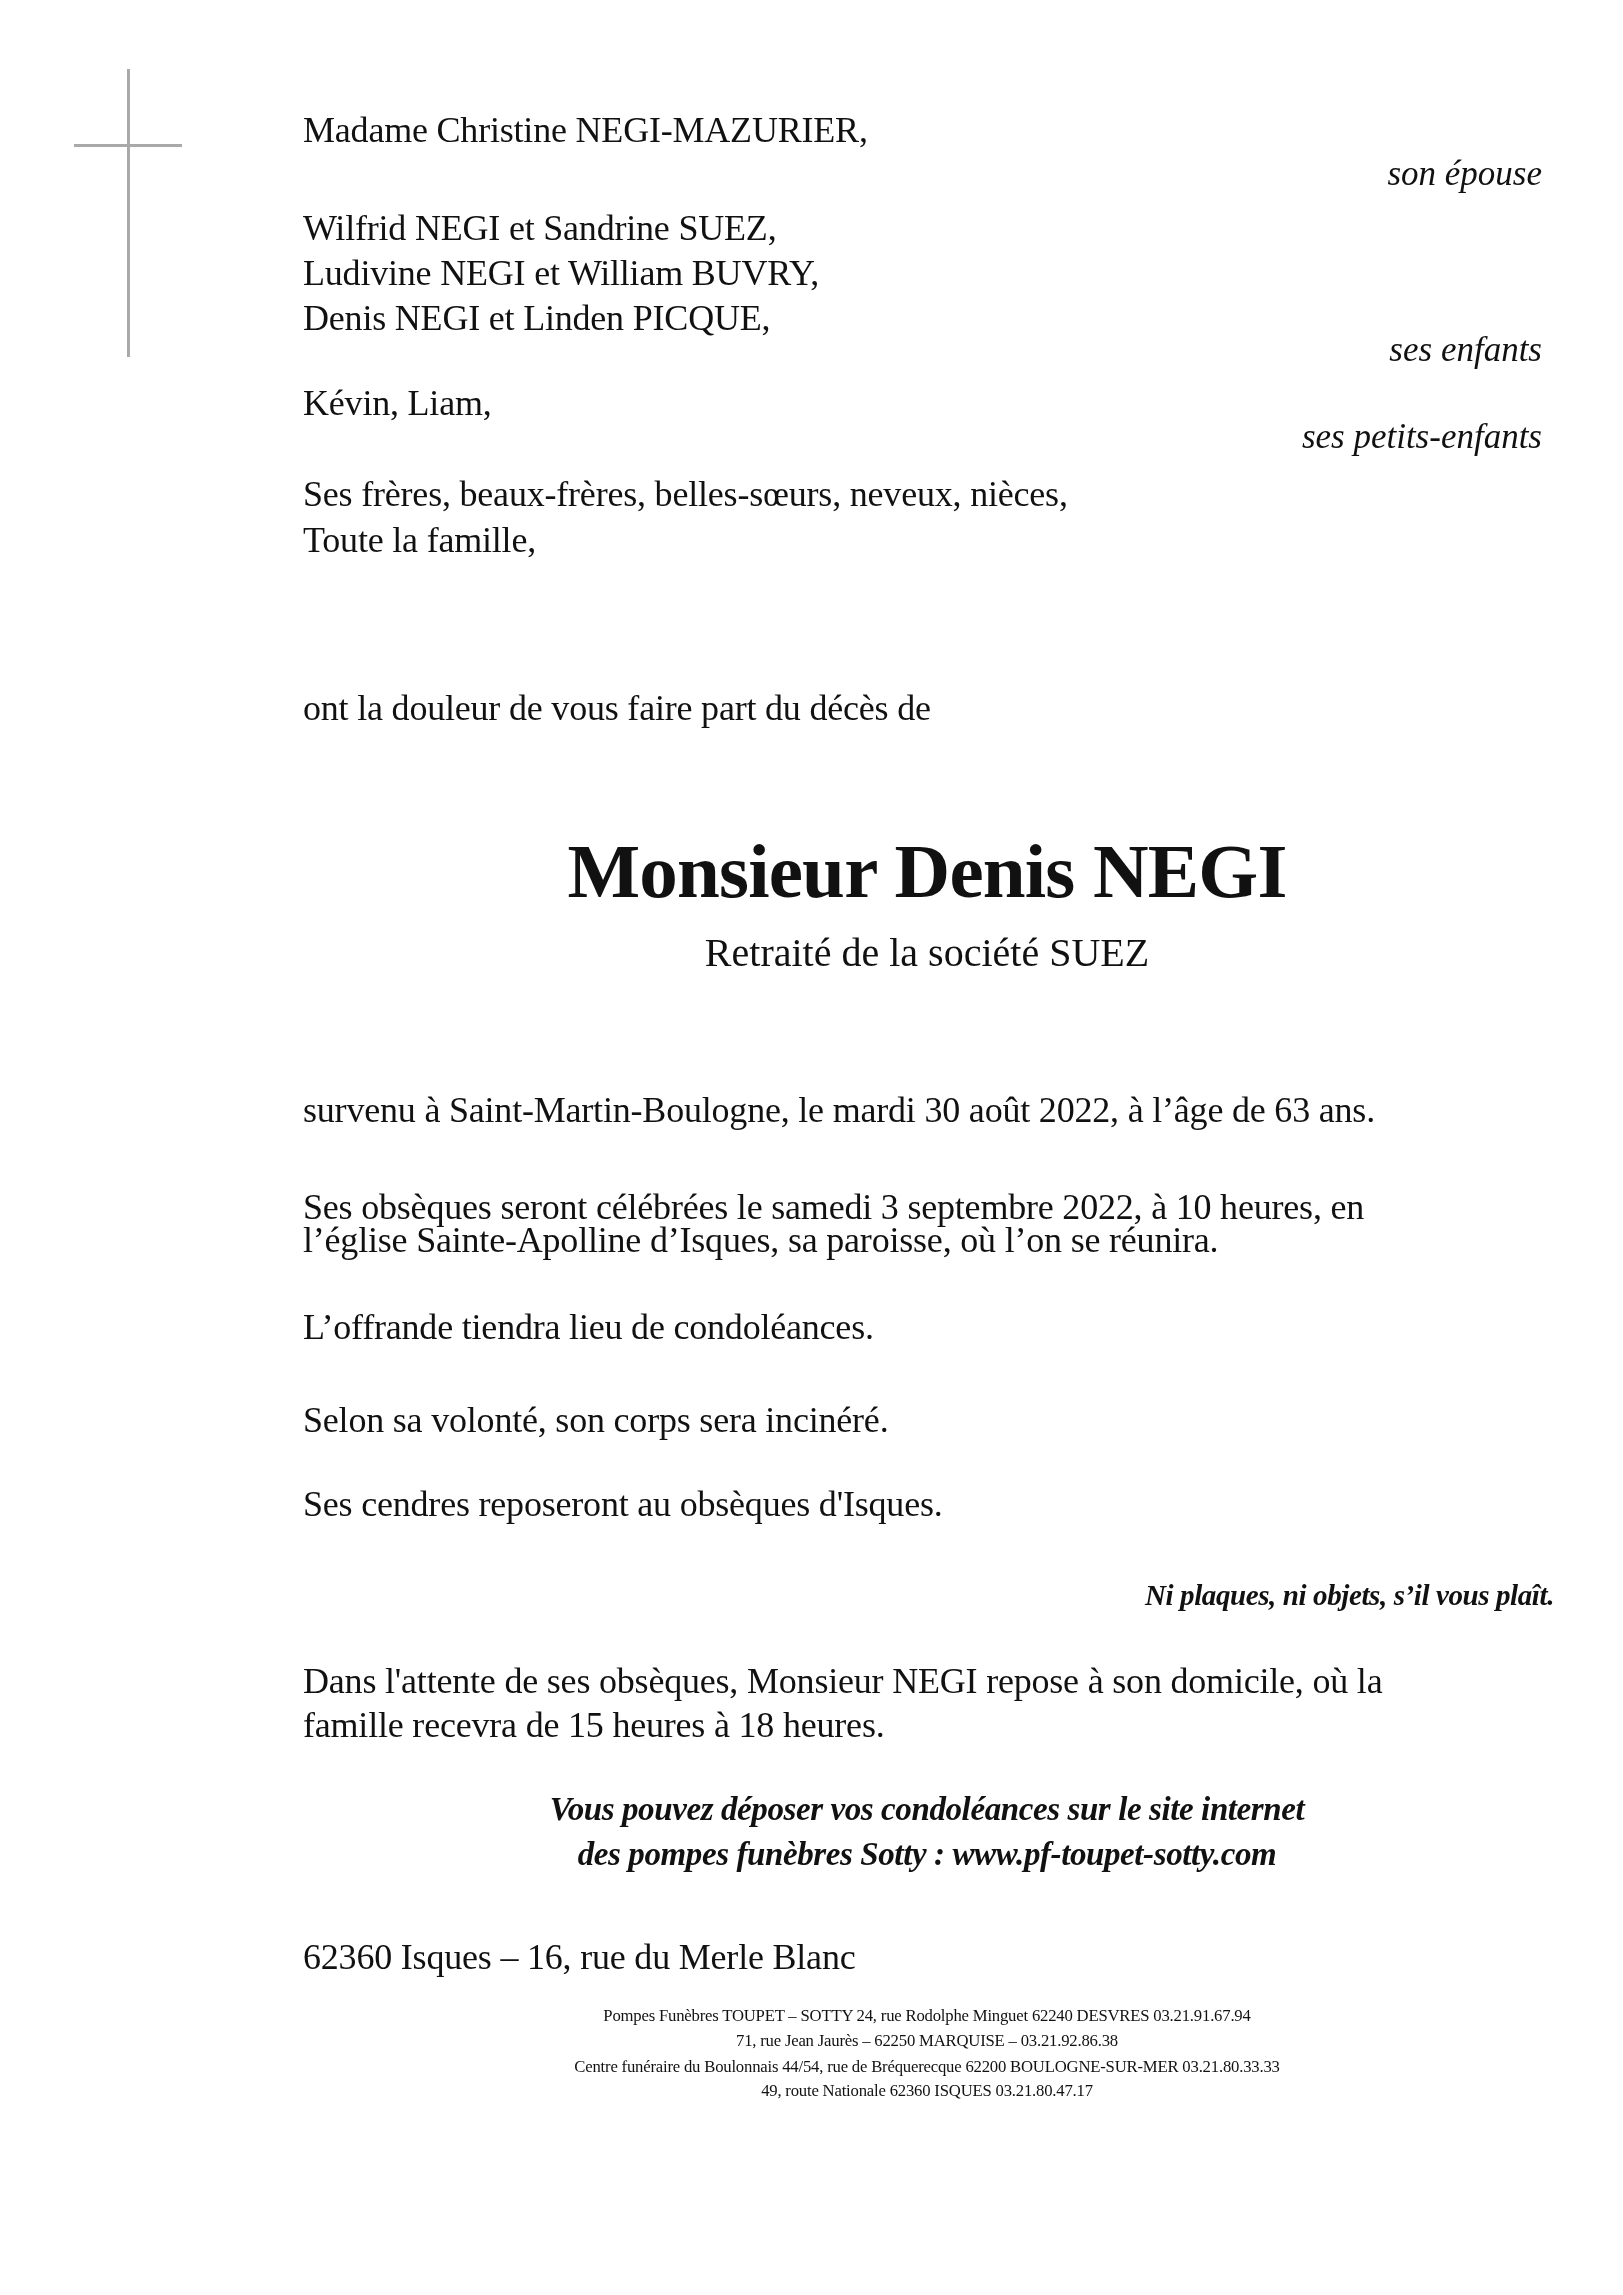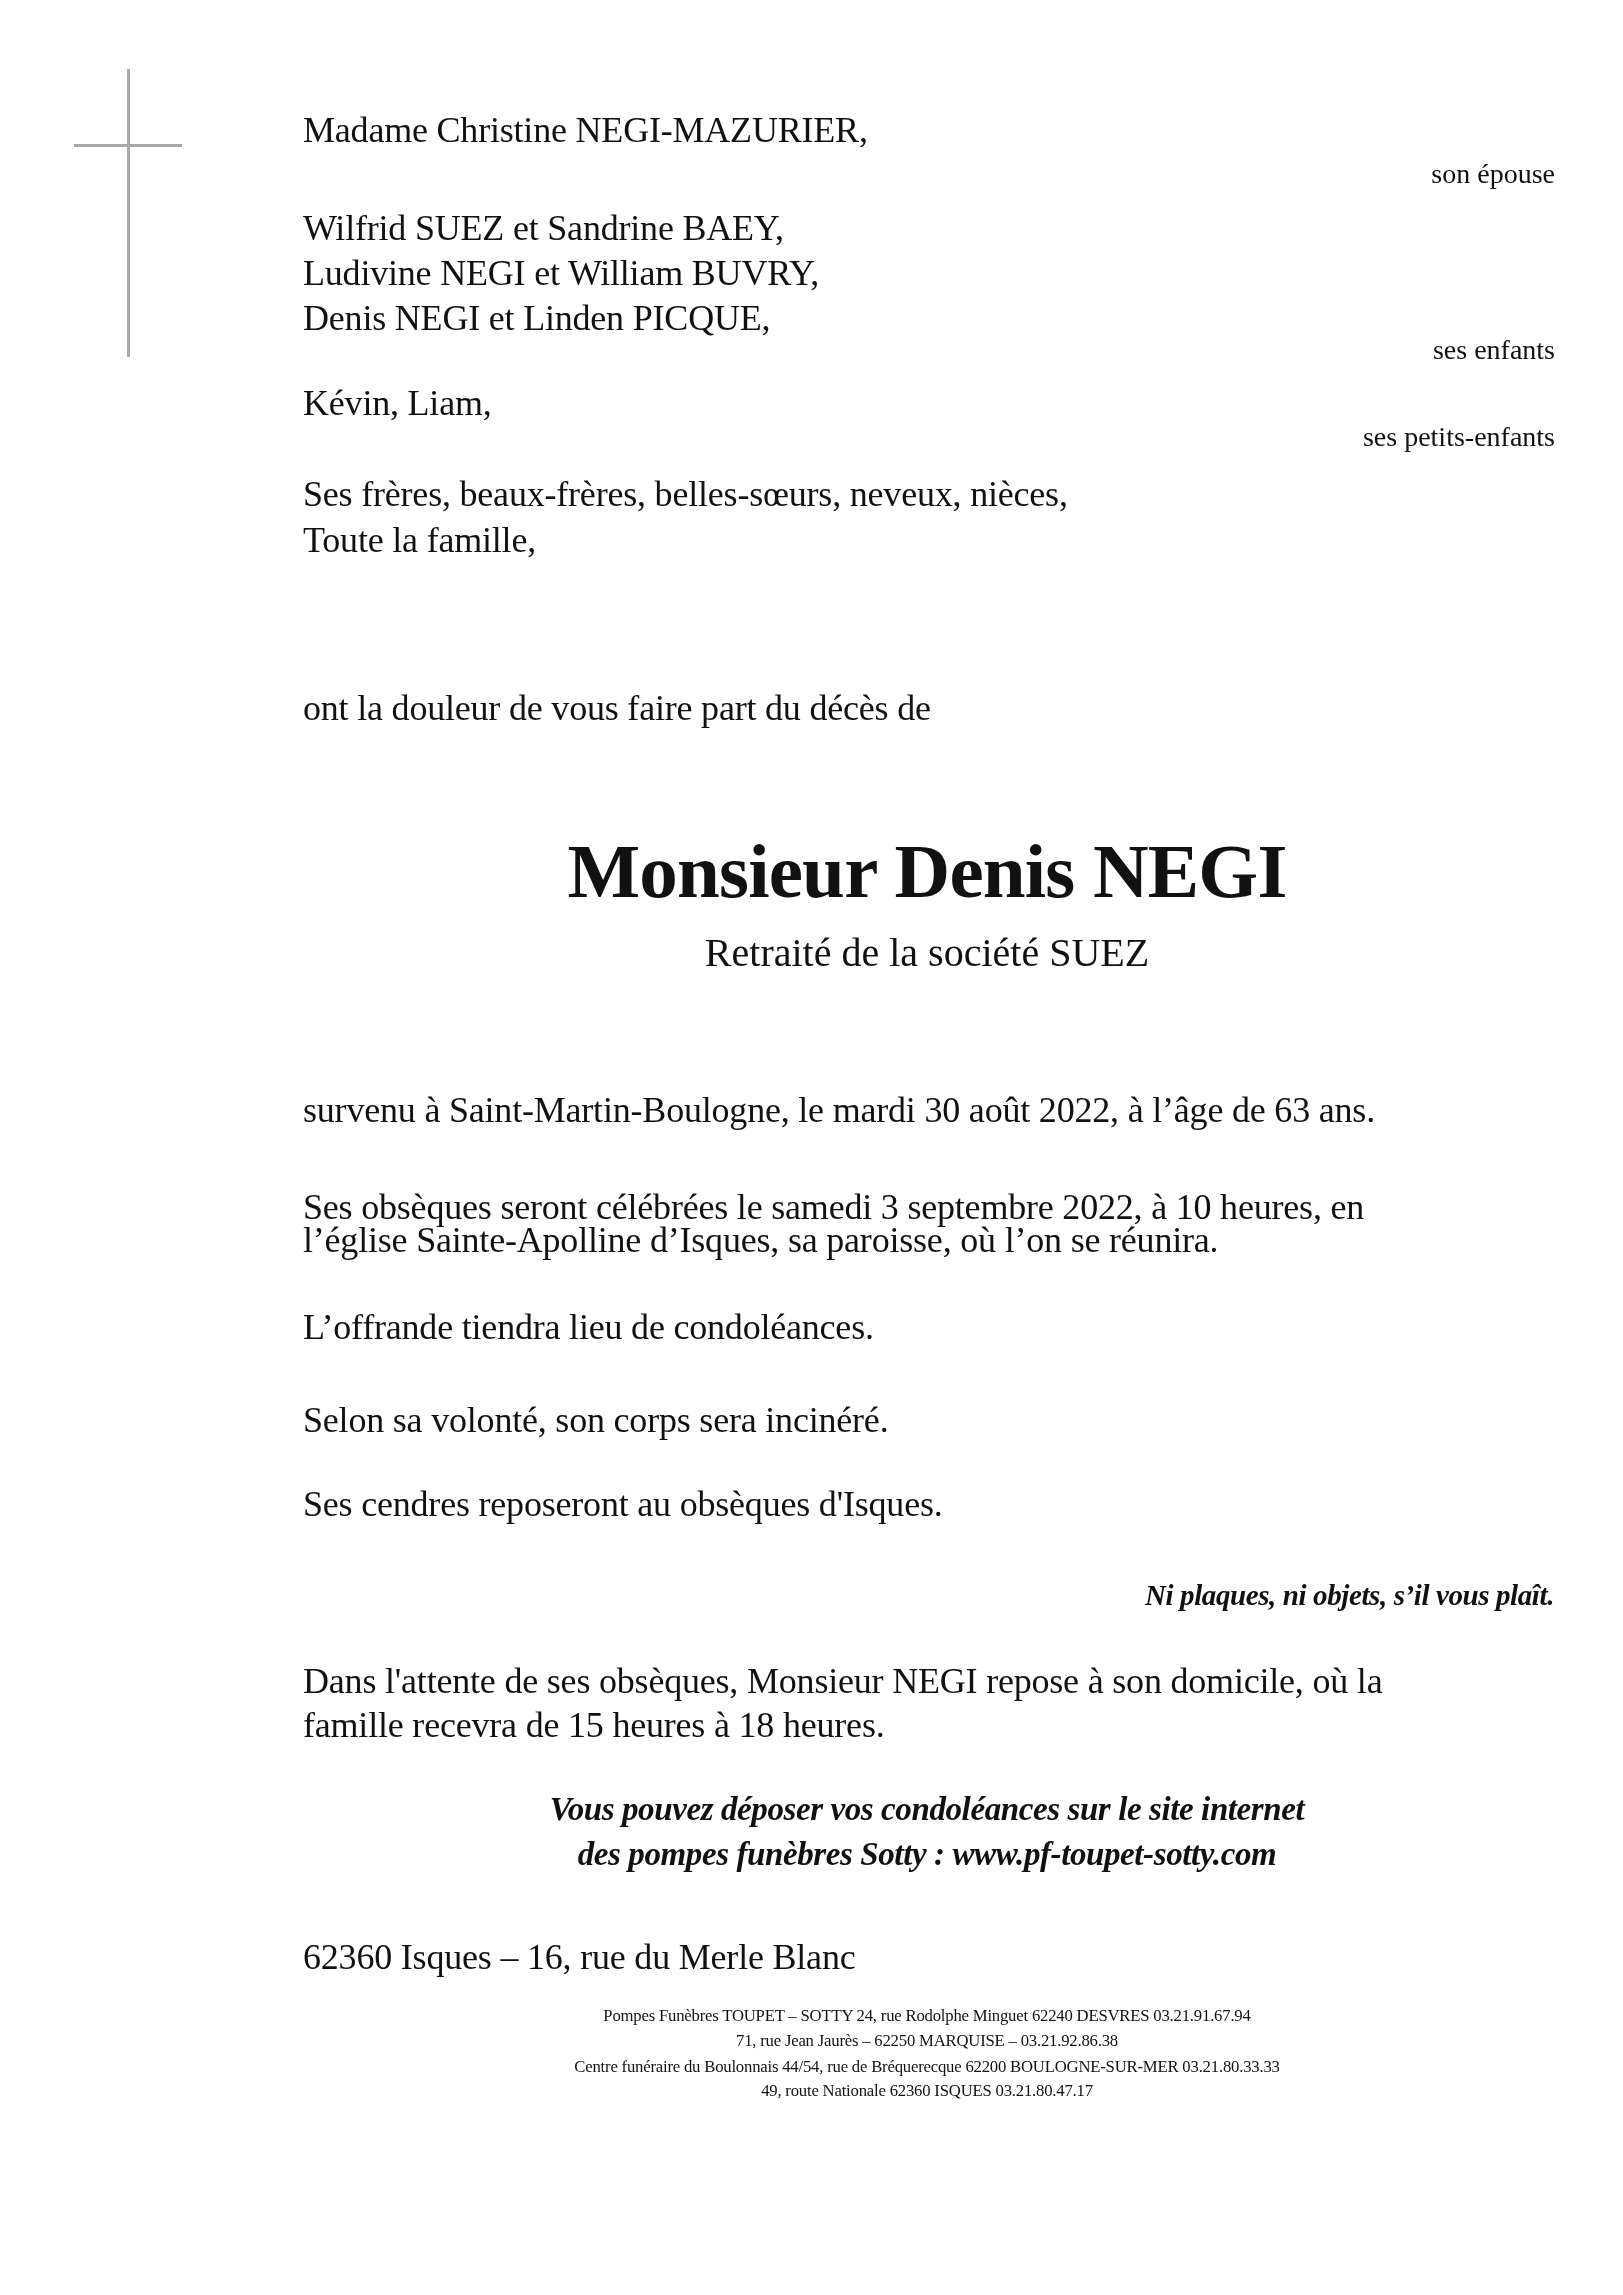--- a/index.html
+++ b/index.html
@@ -18,23 +18,24 @@
     .line {
       position: absolute;
       white-space: nowrap;
       font-size: 36px;
       line-height: 45px;
       letter-spacing: -0.2px;
     }
     .left { left: 303px; }
     .right-label {
       position: absolute;
-      right: 69px;
+      right: 82px;
       white-space: nowrap;
-      font-size: 28px;
+      font-style: italic;
+      font-size: 35px;
       line-height: 45px;
     }
     .centered {
       position: absolute;
       left: 0;
       width: 1854px;
       text-align: center;
       white-space: nowrap;
     }
     .cross-v {
@@ -91,21 +92,21 @@
 
 <div>
   <div class="cross-v"></div>
   <div class="cross-h"></div>
 </div>
 
 <div>
   <div class="line left" style="top:108px;">Madame Christine NEGI-MAZURIER,</div>
   <div class="right-label" style="top:151px;">son épouse</div>
 
-  <div class="line left" style="top:206px;">Wilfrid SUEZ et Sandrine BAEY,</div>
+  <div class="line left" style="top:206px;">Wilfrid NEGI et Sandrine SUEZ,</div>
   <div class="line left" style="top:251px;">Ludivine NEGI et William BUVRY,</div>
   <div class="line left" style="top:296px;">Denis NEGI et Linden PICQUE,</div>
   <div class="right-label" style="top:327px;">ses enfants</div>
 
   <div class="line left" style="top:381px;">Kévin, Liam,</div>
   <div class="right-label" style="top:414px;">ses petits-enfants</div>
 
   <div class="line left" style="top:472px;">Ses frères, beaux-frères, belles-sœurs, neveux, nièces,</div>
   <div class="line left" style="top:518px;">Toute la famille,</div>
 </div>

